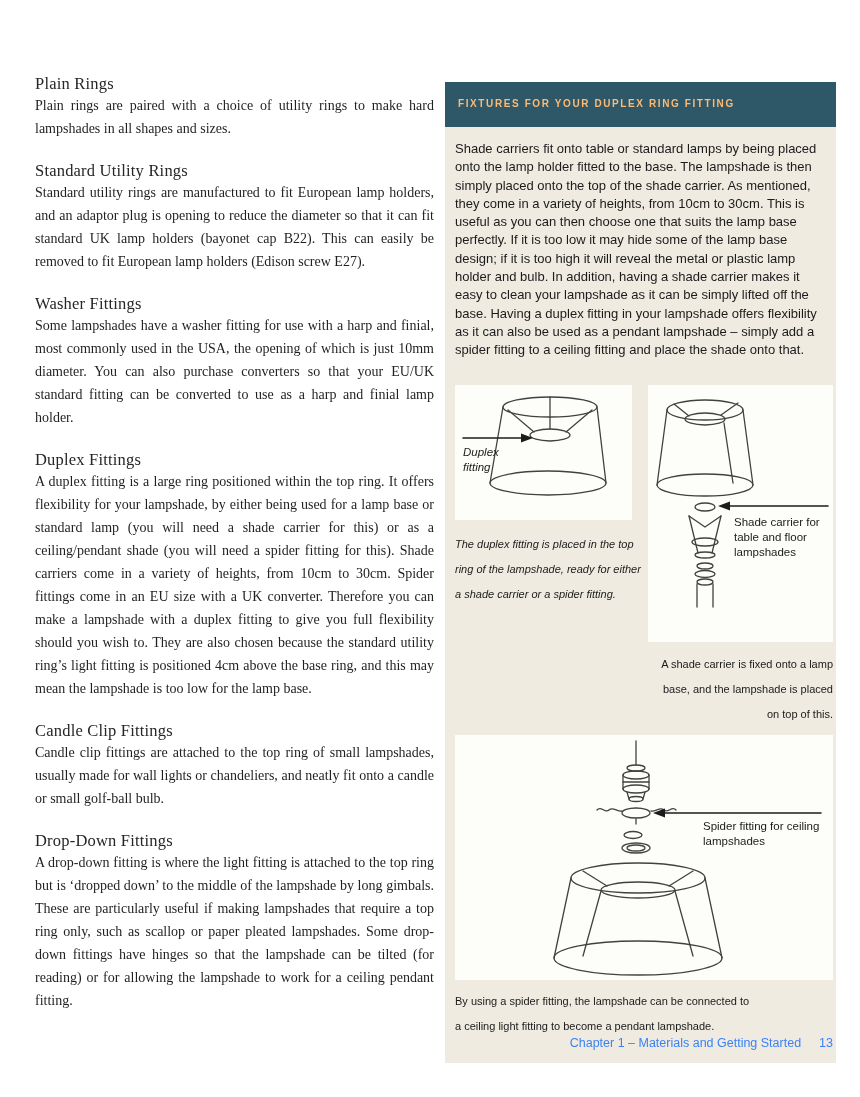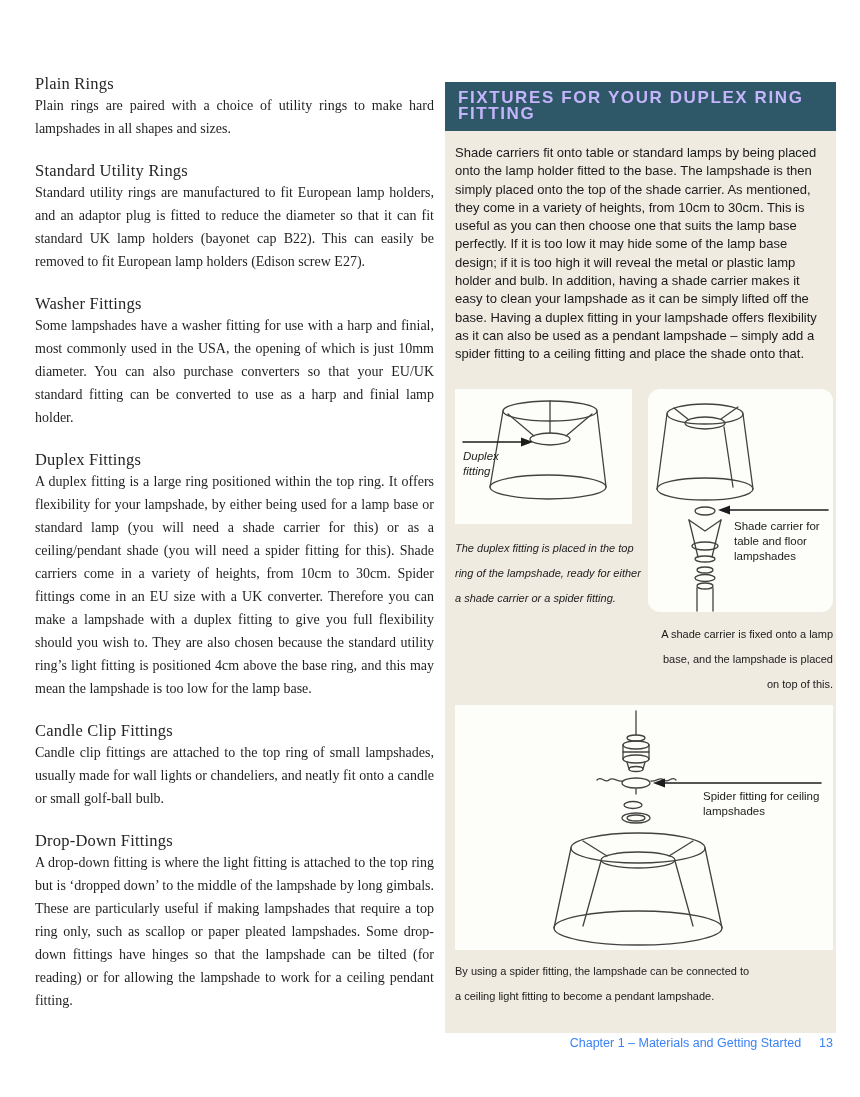--- a/index.html
+++ b/index.html
@@ -26,34 +26,34 @@
 
   
   .sidebar {
     position:absolute; left:445px; top:82px; width:391px;
     background:#efebe1;
   }
   .sb-header {
     background:#2e5767; padding:8px 13px 9px;
   }
   .sb-title {
-    color:#c4b5fd; font-size:17px; font-weight:bold;
-    letter-spacing:1.6px; line-height:16px;
+    color:#fdba74; font-size:10px; font-weight:bold;
+    letter-spacing:1.6px; line-height:28px;
   }
   .sb-body { padding:13px 3px 24px 10px; }
   .sb-intro {
     font-size:13px; line-height:18.3px; color:#1b1b1b; width:372px;
   }
 
   .fig-row { display:flex; gap:16px; margin-top:25px; }
   .fig-col-a { width:177px;font-style:italic; }
   .fig-col-b { width:185px; }
   .figbox { background:#fdfdfa; position:relative; }
   .fig1-box { width:177px; height:135px; }
-  .fig2-box { width:185px; height:223px;border-radius:12px; }
+  .fig2-box { width:185px; height:257px; }
   .fig3-box { width:378px; height:245px; margin-top:8px; }
   .fig-caption {
     font-size:11px; line-height:25px; color:#1b1b1b; margin-top:12px;
   }
   .cap-a { width:192px; }
   .cap-b { margin-top:10px;text-align:right; }
   .cap-c { margin-top:9px; width:300px; }
 
   .fig-label {
     position:absolute; font-size:11.5px; line-height:15px; color:#1b1b1b;
@@ -81,21 +81,21 @@
 
 <div class="left-col">
 
   <div class="section">
     <h3>Plain Rings</h3>
     <p>Plain rings are paired with a choice of utility rings to make hard lampshades in all shapes and sizes.</p>
   </div>
 
   <div class="section">
     <h3>Standard Utility Rings</h3>
-    <p>Standard utility rings are manufactured to fit European lamp holders, and an adaptor plug is fitted to reduce the diameter so that it can fit standard UK lamp holders (bayonet cap B22). This can easily be removed to fit European lamp holders (Edison screw E27).</p>
+    <p>Standard utility rings are manufactured to fit European lamp holders, and an adaptor plug is opening to reduce the diameter so that it can fit standard UK lamp holders (bayonet cap B22). This can easily be removed to fit European lamp holders (Edison screw E27).</p>
   </div>
 
   <div class="section">
     <h3>Washer Fittings</h3>
     <p>Some lampshades have a washer fitting for use with a harp and finial, most commonly used in the USA, the opening of which is just 10mm diameter. You can also purchase converters so that your EU/UK standard fitting can be converted to use as a harp and finial lamp holder.</p>
   </div>
 
   <div class="section">
     <h3>Duplex Fittings</h3>
     <p>A duplex fitting is a large ring positioned within the top ring. It offers flexibility for your lampshade, by either being used for a lamp base or standard lamp (you will need a shade carrier for this) or as a ceiling/pendant shade (you will need a spider fitting for this). Shade carriers come in a variety of heights, from 10cm to 30cm. Spider fittings come in an EU size with a UK converter. Therefore you can make a lampshade with a duplex fitting to give you full flexibility should you wish to. They are also chosen because the standard utility ring’s light fitting is positioned 4cm above the base ring, and this may mean the lampshade is too low for the lamp base.</p>

